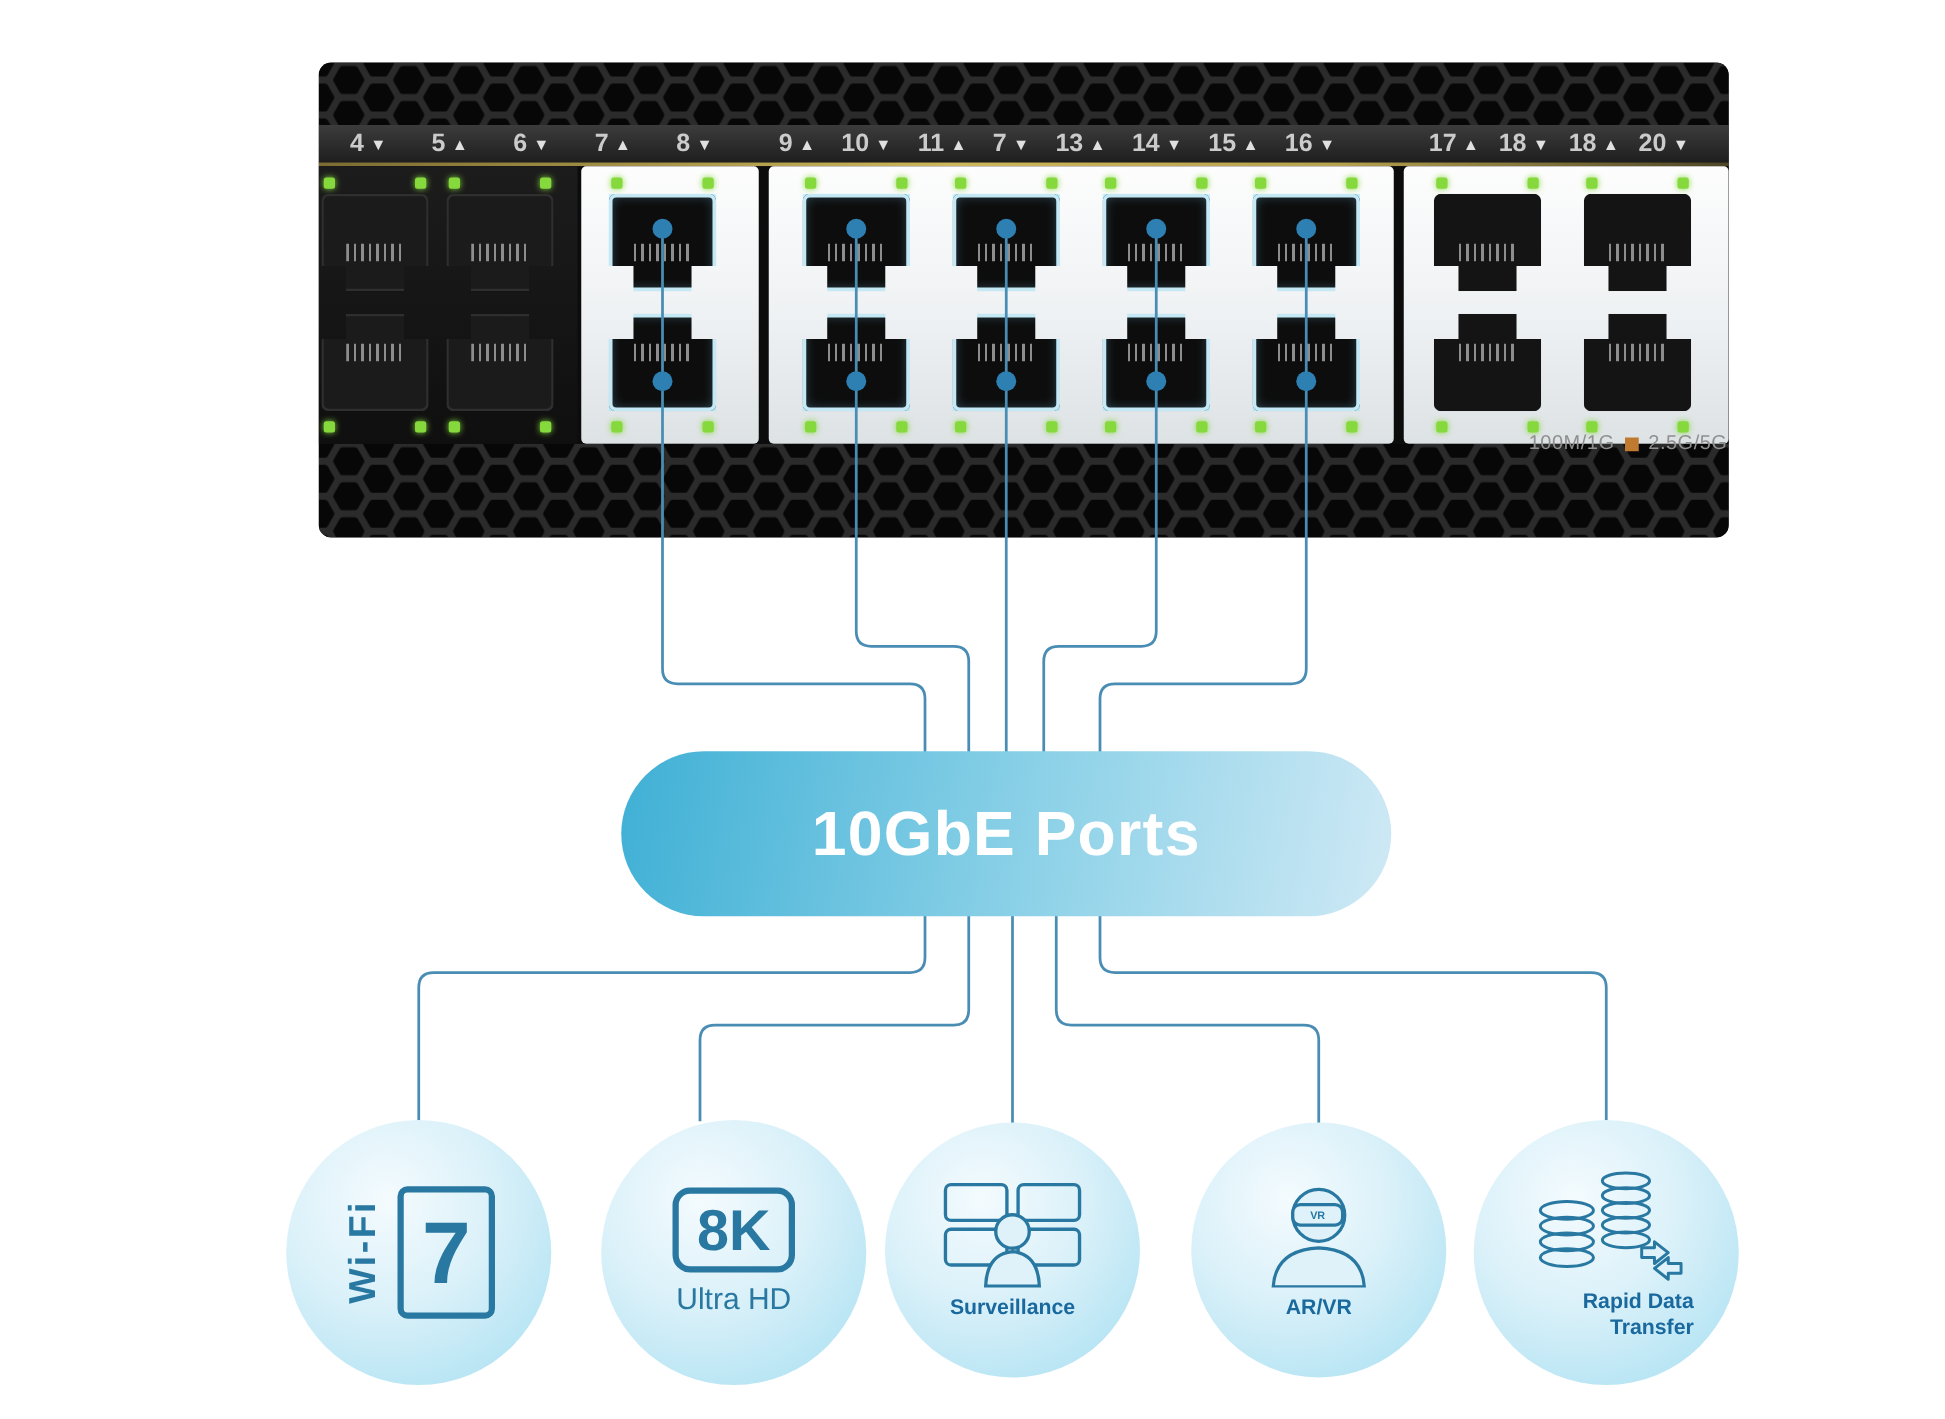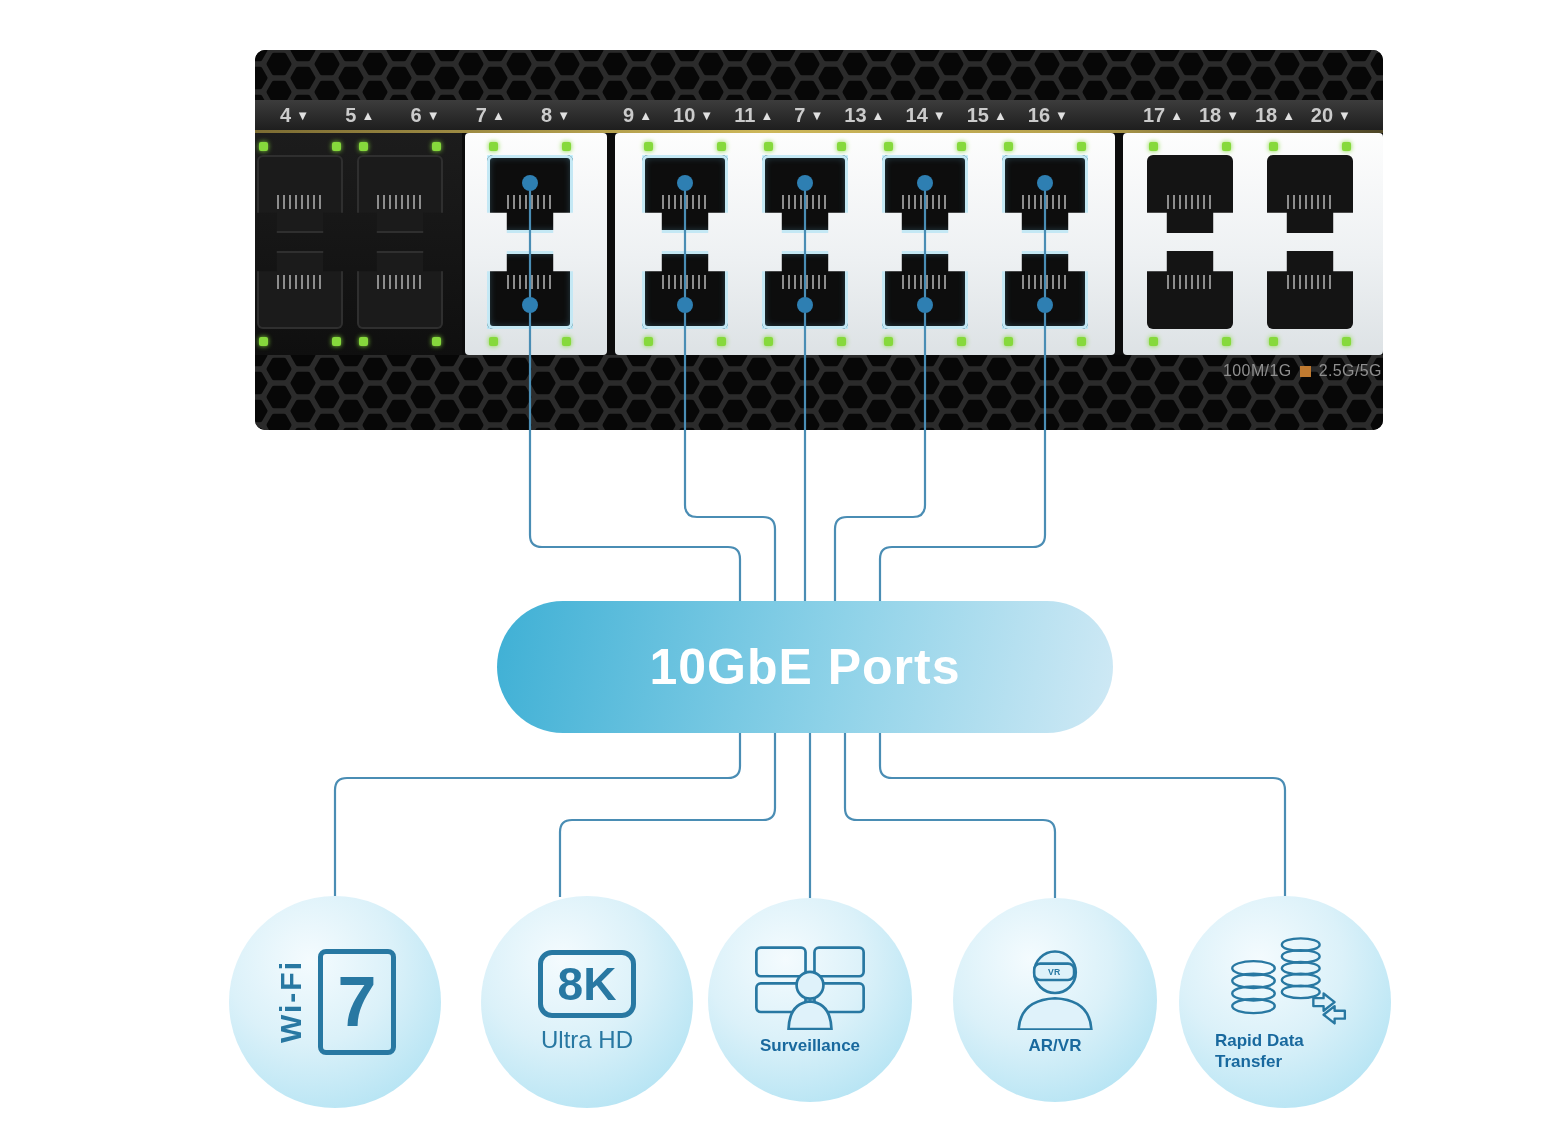--- a/index.html
+++ b/index.html
@@ -54,21 +54,21 @@
   .port.top .pins { bottom:24px; }
   .port.bottom .pins { top:24px; }
   .dark-col .port { background:#1b1b1b; box-shadow:inset 0 0 0 2px #2f2f2f; }
   .col.glow .port {
     background:#0d0d0d;
     filter:drop-shadow(0 0 5px rgba(120,220,255,.95)) drop-shadow(0 0 2px rgba(190,240,255,.9));
     box-shadow:inset 0 0 0 3px rgba(205,242,255,.95), inset 0 0 10px rgba(120,215,255,.45);
   }
 
   .legend {
-    position:absolute; left:968px; top:312px; display:flex; align-items:center; gap:8px;
+    position:absolute; left:968px; top:296px; display:flex; align-items:center; gap:8px;
     color:#8f8f8f; font-size:16px; letter-spacing:.4px; white-space:nowrap; z-index:2;
   }
   .legend-square { width:11px; height:11px; background:#c07a30; display:inline-block; }
 
   
   #overlay { position:absolute; left:0; top:0; z-index:2; pointer-events:none; }
 
   
   .banner {
     position:absolute; left:497px; top:601px; width:616px; height:132px; border-radius:66px;
@@ -84,21 +84,21 @@
     display:flex; flex-direction:column; align-items:center; justify-content:center;
   }
   .c-wifi  { left:229px;  top:896px; width:212px; height:212px; }
   .c-uhd   { left:481px;  top:896px; width:212px; height:212px; }
   .c-surv  { left:708px;  top:898px; width:204px; height:204px; }
   .c-arvr  { left:953px;  top:898px; width:204px; height:204px; }
   .c-rapid { left:1179px; top:896px; width:212px; height:212px; }
 
   .circle-caption {
     margin-top:5px; font-size:17px; font-weight:bold; color:#19699e;
-    text-align:left; max-width:140px; line-height:1.25;
+    text-align:right; max-width:140px; line-height:1.25;
   }
 
   .wifi7-icon { display:flex; align-items:center; gap:10px; }
   .wifi-vert {
     writing-mode:vertical-rl; transform:rotate(180deg);
     font-size:30px; font-weight:bold; color:#2878a2; letter-spacing:2px;
   }
   .wifi-seven {
     display:flex; align-items:center; justify-content:center;
     width:68px; height:96px; border:5px solid #2878a2; border-radius:8px;

